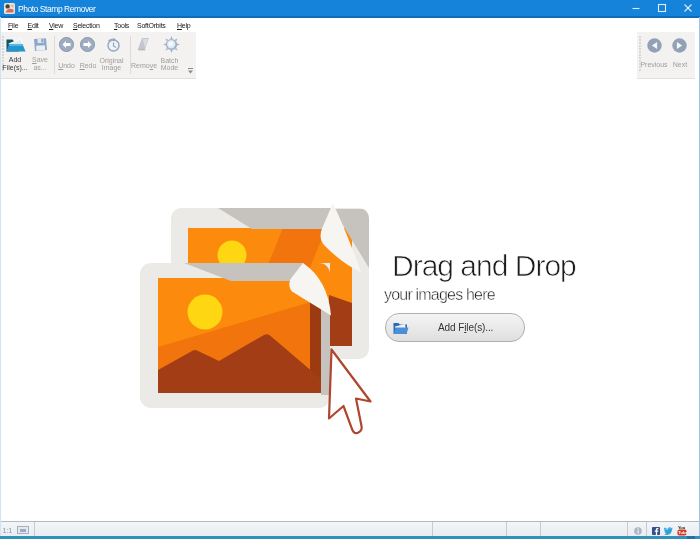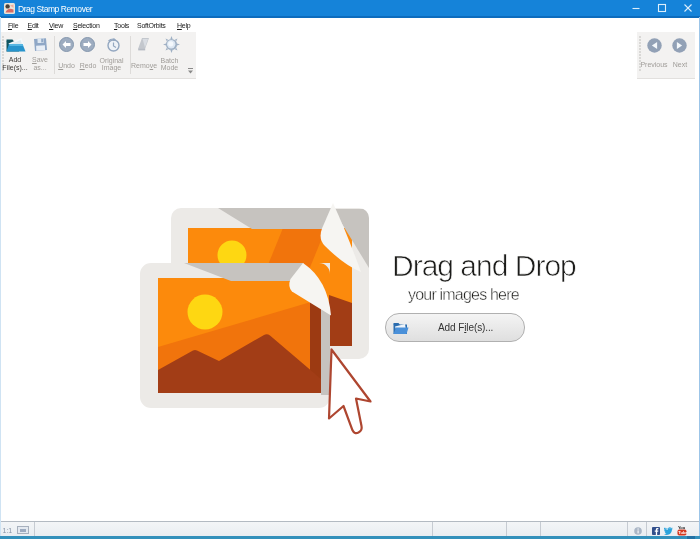--- a/index.html
+++ b/index.html
@@ -21,39 +21,39 @@
   .tsep{position:absolute;width:1px;background:#dddbd9;top:4px;height:38px;}
   
   #statusbar{left:0;top:521px;width:700px;height:15px;background:linear-gradient(#f3f5f7,#e9edf1);border-top:1px solid #b3bac2;box-sizing:border-box;}
   .ssep{position:absolute;width:1px;background:#c6cbd2;}
   #bottomline{left:0;top:536px;width:700px;height:2.5px;background:#3390bb;}
   
   #lb{left:0;top:17px;width:1px;height:519px;background:#cfe3f3;}
   #rb{left:699px;top:17px;width:1px;height:519px;background:#9cc5e8;}
   
   #dragdrop{left:384px;top:249px;font-size:30px;color:#1c1c1a;letter-spacing:-1px;margin-left:8px;-webkit-text-stroke:0.7px #ffffff;}
-  #yourimg{left:384px;top:286px;font-size:16px;letter-spacing:-0.8px;color:#1c1c1a;margin-left:24px;-webkit-text-stroke:0.4px #ffffff;}
+  #yourimg{left:384px;top:286px;font-size:16px;letter-spacing:-0.8px;color:#1c1c1a;-webkit-text-stroke:0.4px #ffffff;}
   
   #addbtn{left:385px;top:313px;width:140px;height:29px;background:linear-gradient(#f4f4f4,#dfdfdf);
           border:1px solid #b0b0b0;border-radius:14px;box-sizing:border-box;}
   #addbtn .txt{position:absolute;left:52px;top:8px;font-size:10px;letter-spacing:-0.1px;color:#333;}
 </style>
 </head>
 <body>
 <div id="win">
 
   <div class="abs" id="titlebar"></div>
   <div class="abs" style="left:0;top:16px;width:700px;height:2px;background:#0d6cbd;"></div>
   <svg class="abs" style="left:4px;top:3px" width="11" height="11" viewBox="0 0 11 11">
     <rect x="0" y="0" width="11" height="11" rx="1.5" fill="#e8e4d8"></rect>
     <circle cx="3.6" cy="3.4" r="2.2" fill="#4a4038"></circle>
     <path d="M1.5 9.5 C3 5.5 6 5 9.5 6.5 L9.5 9.5 Z" fill="#d96a63"></path>
     <path d="M6 2.5 L9.5 1.5 L9.5 5 Z" fill="#f0ad9e"></path>
   </svg>
-  <div class="abs" id="title-text">Drag Stamp Remover</div>
+  <div class="abs" id="title-text">Photo Stamp Remover</div>
 
   <svg class="abs" style="left:626px;top:0" width="74" height="17" viewBox="0 0 74 17">
     <g stroke="#dceefb" stroke-width="1.1" fill="none">
       <line x1="6.5" y1="8.5" x2="13.5" y2="8.5"></line>
       <rect x="32.5" y="4.5" width="7" height="7"></rect>
       <line x1="58.5" y1="4.5" x2="65.5" y2="11.5"></line>
       <line x1="65.5" y1="4.5" x2="58.5" y2="11.5"></line>
     </g>
   </svg>
 

